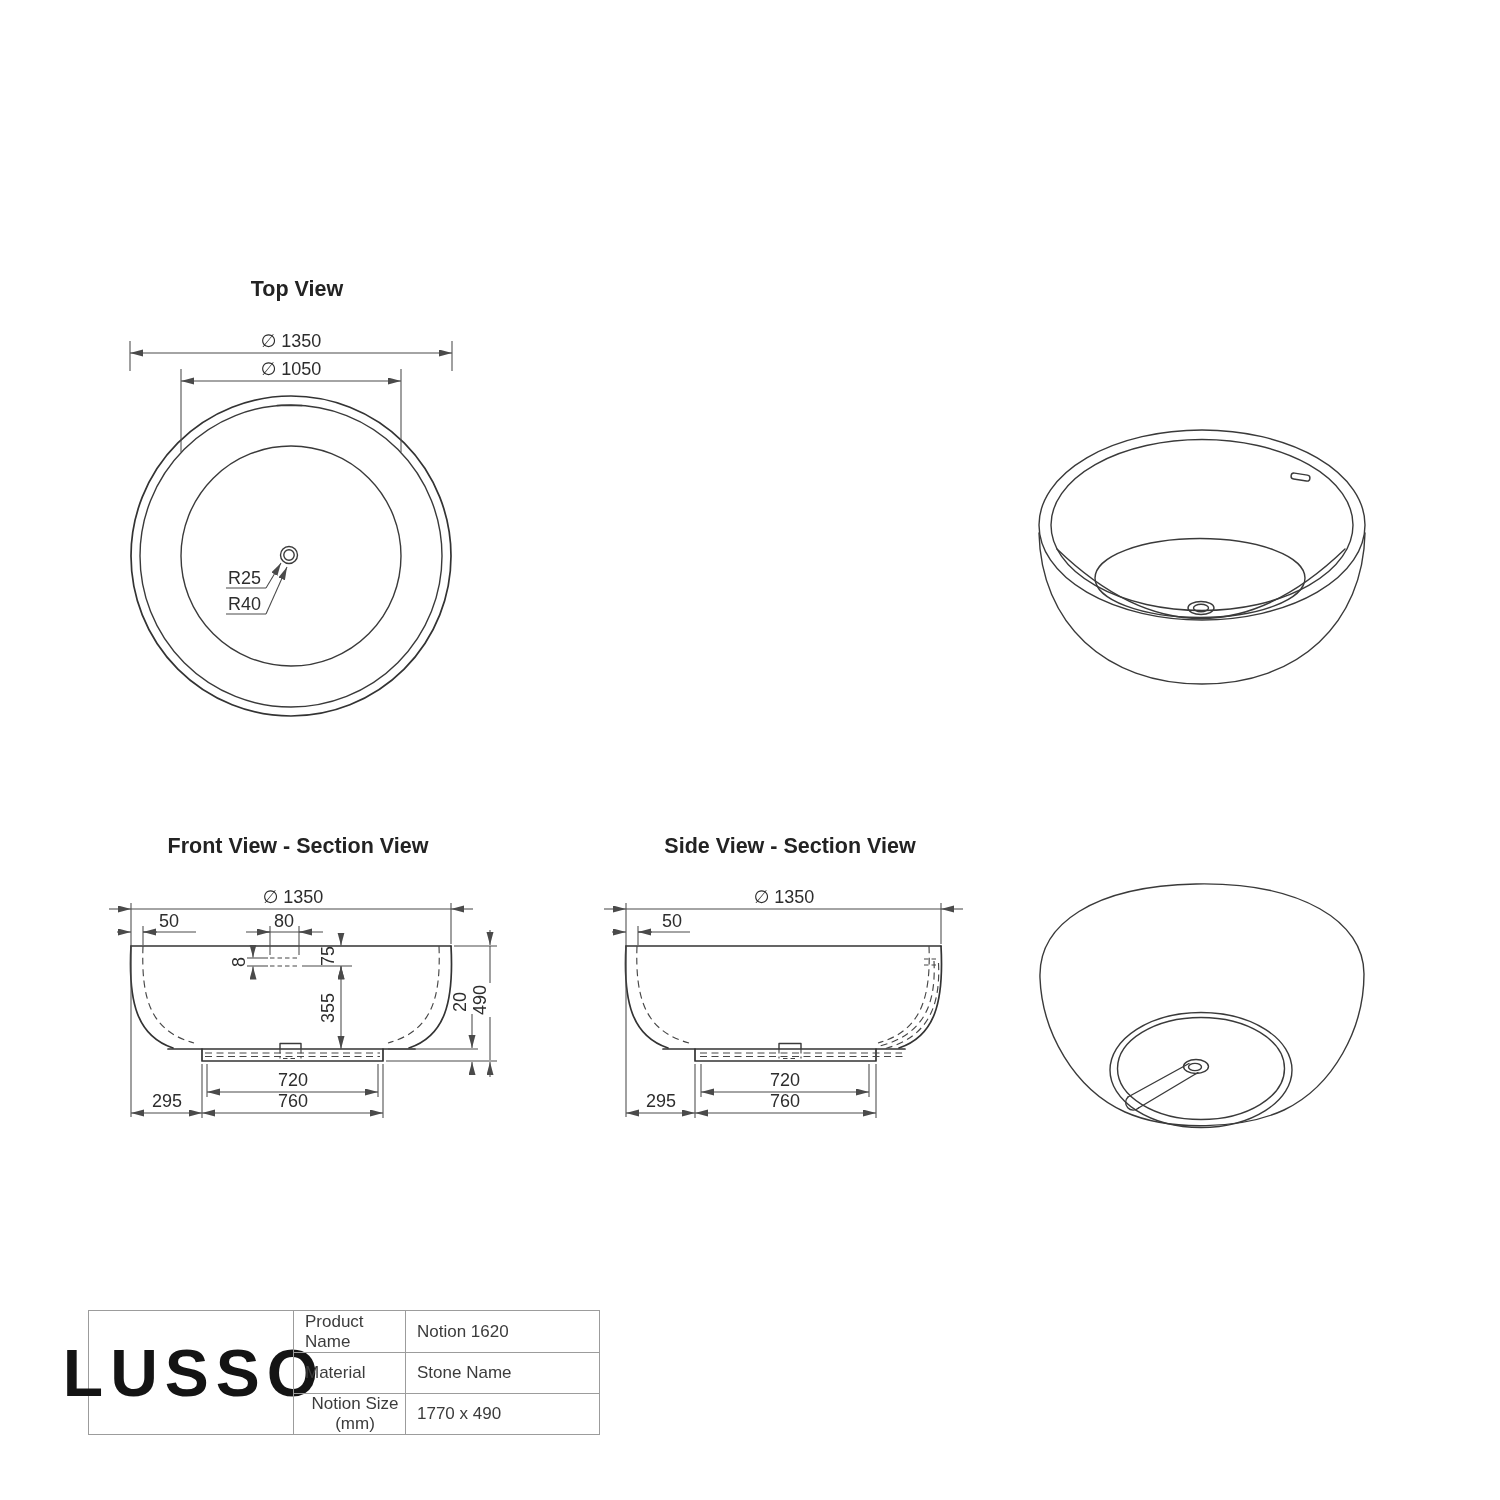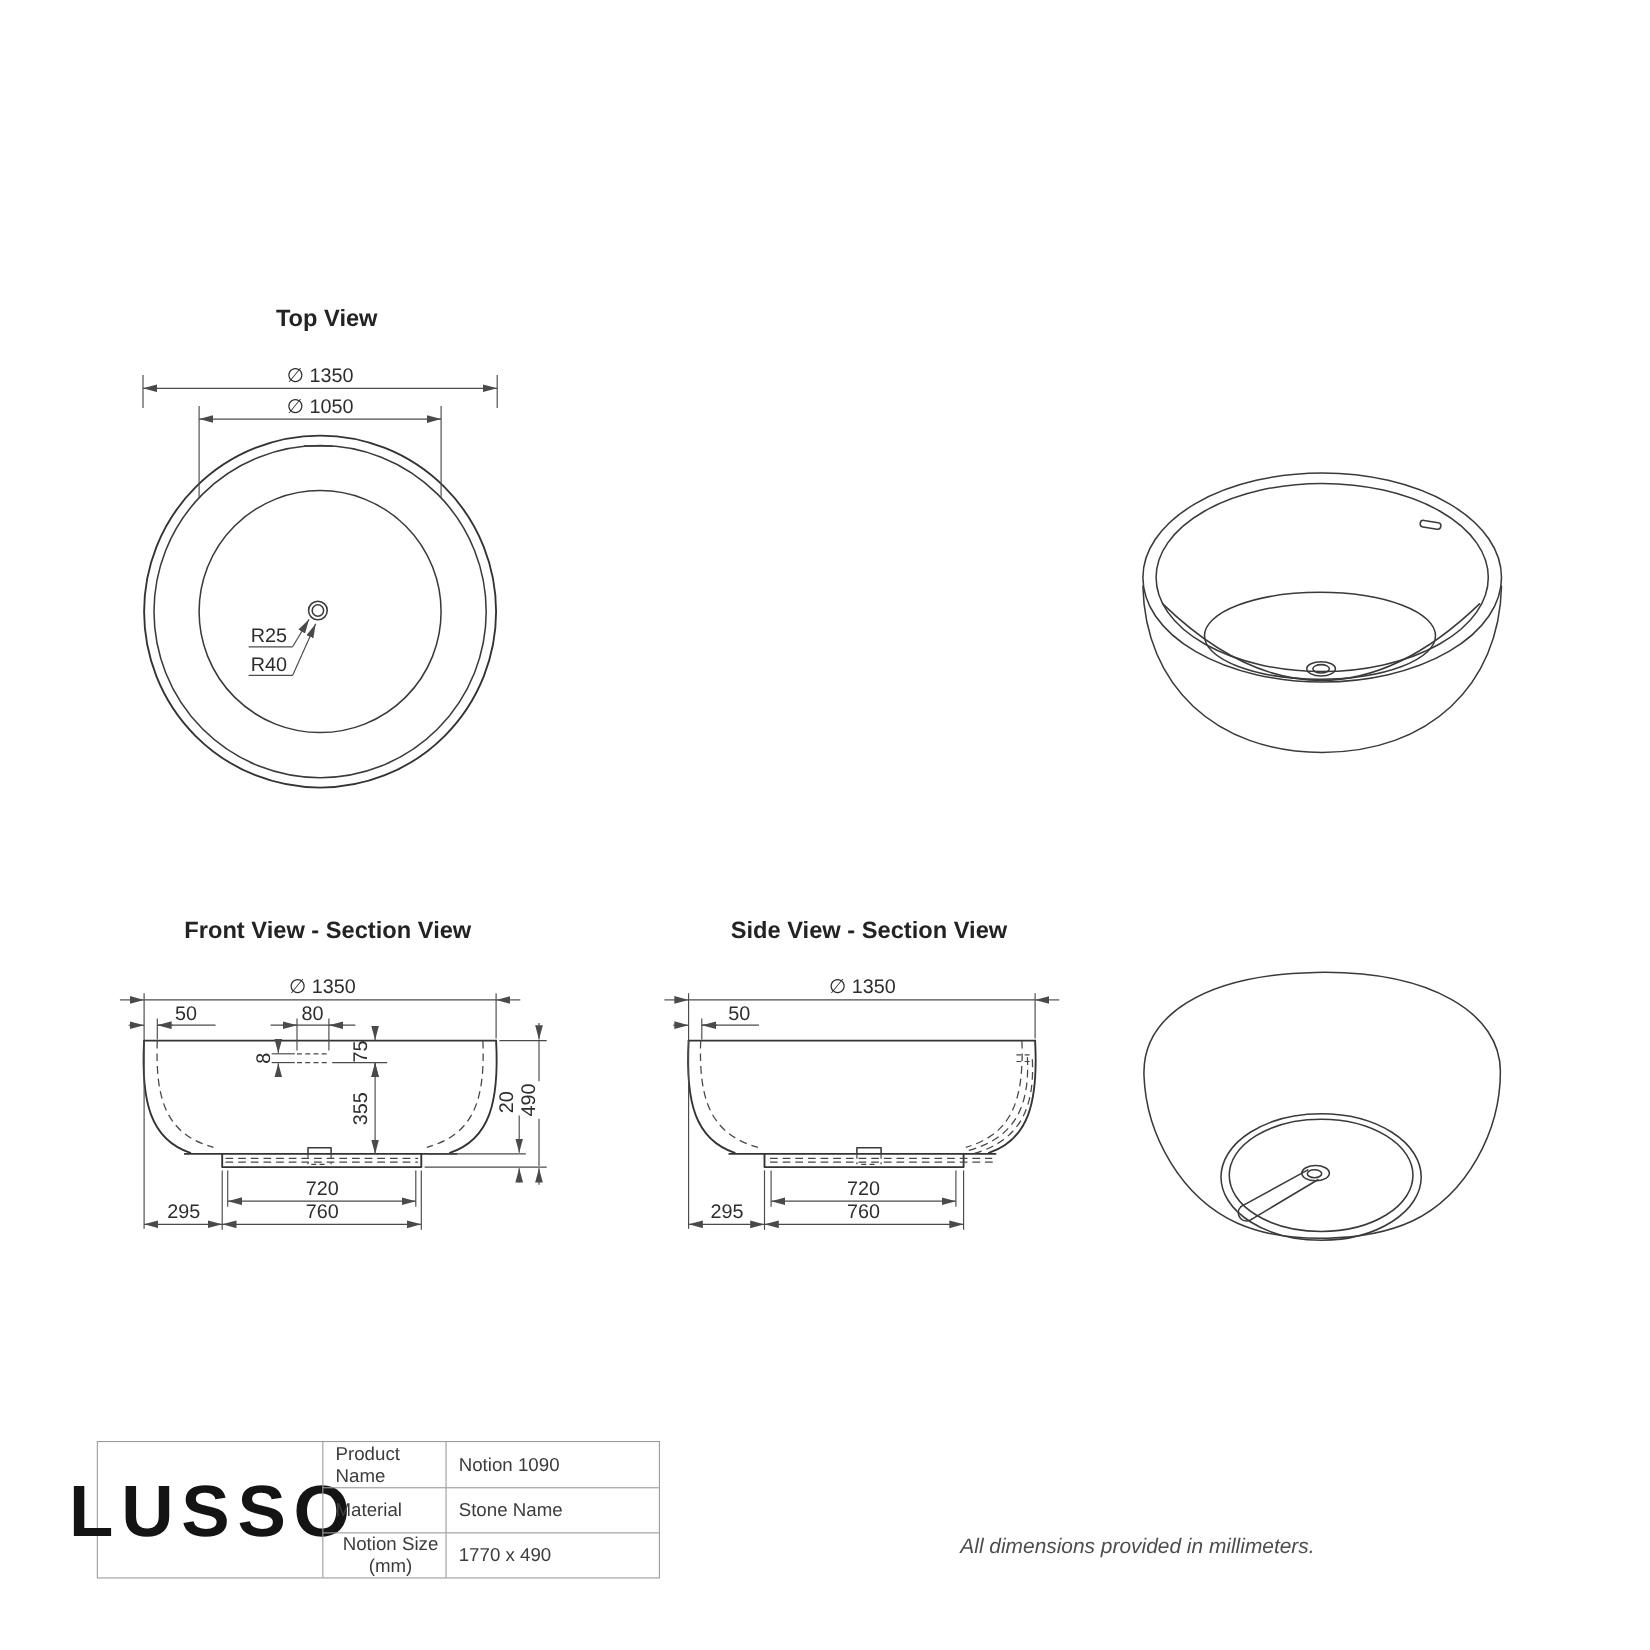--- a/index.html
+++ b/index.html
@@ -261,24 +261,23 @@
     <line class="o2" x1="1138.5" y1="1108" x2="1198" y2="1072.5"></line>
     <path class="o2" d="M 1128,1097 A 7.5 7.5 0 0 0 1138.5,1108"></path>
     <ellipse class="o2" cx="1196" cy="1066.5" rx="12.5" ry="7"></ellipse>
     <ellipse class="o2" cx="1195" cy="1067" rx="6.5" ry="3.6"></ellipse>
   </g>
 </svg>
 
 <div class="spec-table">
   <div class="logo-cell">LUSSO</div>
   <div class="tcell">Product Name</div>
-  <div class="tcell">Notion 1090</div>
+  <div class="tcell">Notion 1620</div>
   <div class="tcell bt">Material</div>
   <div class="tcell bt">Stone Name</div>
   <div class="tcell bt">Notion Size (mm)</div>
   <div class="tcell bt">1770 x 490</div>
 </div>
 
 <div class="notes">
-  <div>All dimensions provided in millimeters.</div>
 </div>
 
 </div>
 
 </body></html>

